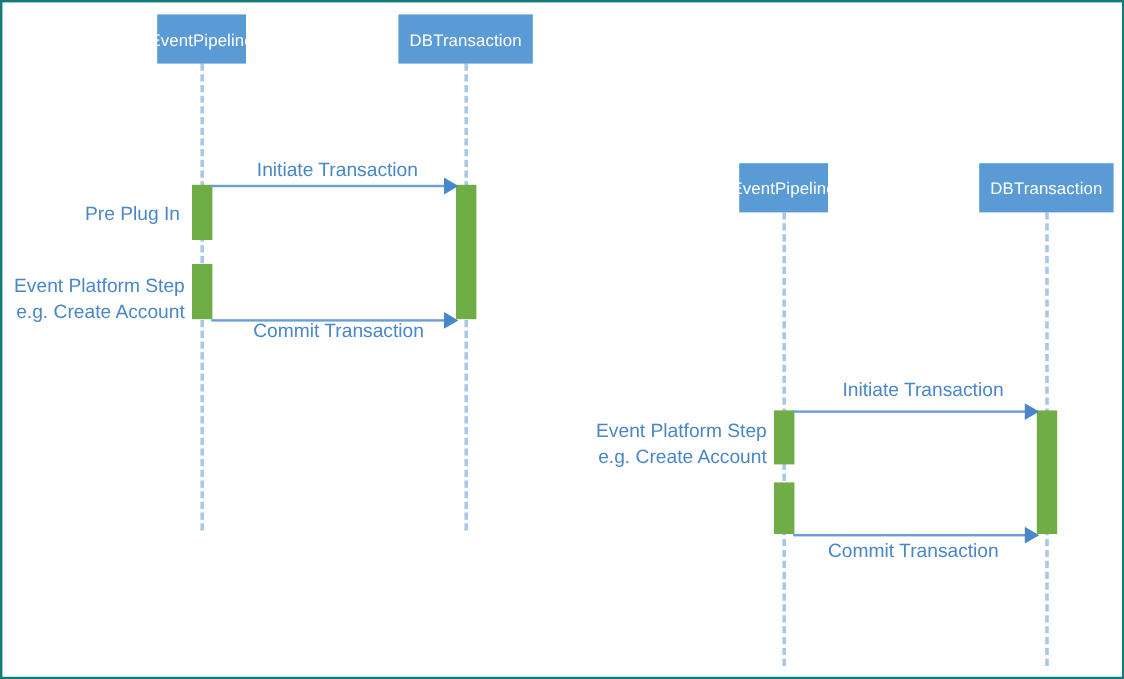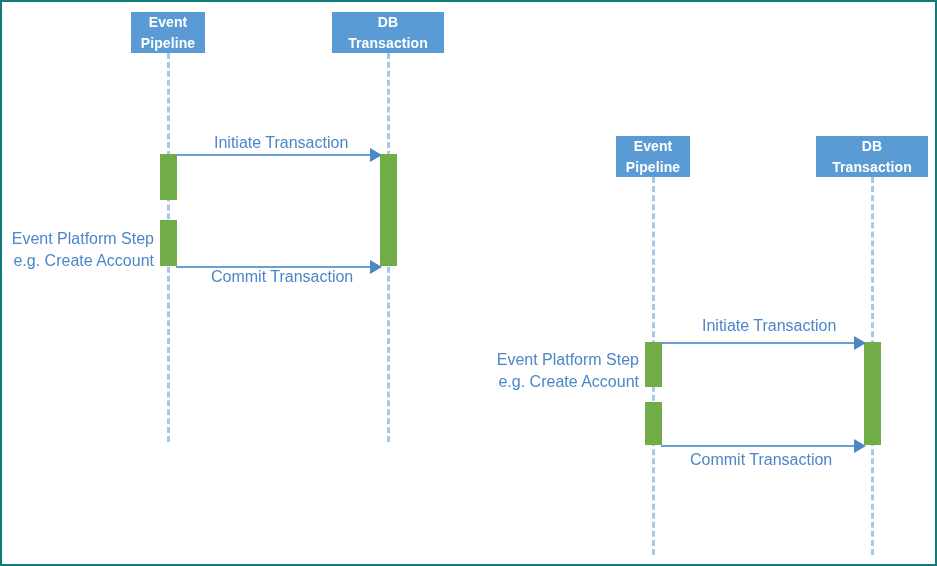--- a/index.html
+++ b/index.html
@@ -21,28 +21,28 @@
     position:absolute;
     width:0;
     border-left:3px dashed #a9c8e8;
   }
 
   
   .actor-box{
     position:absolute;
     background:#5b9bd5;
     color:#ffffff;
-    font-weight:bold;
+    font-weight:normal;
     font-size:14px;
     line-height:20px;
     text-align:center;
     display:flex;
-    flex-direction:column;
+    flex-direction:row;
     align-items:center;
-    justify-content:space-between;
+    justify-content:center;
     box-sizing:border-box;
     letter-spacing:.1px;
   }
   .actor-box .ln{display:block;white-space:nowrap;}
 
   
   .activation{
     position:absolute;
     background:#70ad47;
     width:17px;
@@ -105,20 +105,23 @@
     <div class="activation" style="left:378px;top:152px;height:112px;"></div>
 
     <div class="msg-label" style="left:212px;top:131px;">Initiate Transaction</div>
     <div class="msg-line" style="left:174px;top:152px;width:196px;"></div>
     <div class="msg-head" style="left:368px;top:146px;"></div>
 
     <div class="msg-line" style="left:174px;top:264px;width:196px;"></div>
     <div class="msg-head" style="left:368px;top:258px;"></div>
     <div class="msg-label" style="left:209px;top:265px;">Commit Transaction</div>
 
+    <div class="step-label" style="left:0px;top:166px;width:148px;">
+      <span class="ln">Pre Plug In</span>
+    </div>
     <div class="step-label" style="left:0px;top:226px;width:152px;">
       <span class="ln">Event Platform Step</span>
       <span class="ln">e.g. Create Account</span>
     </div>
   </div>
 
   <div class="diagram">
 
     <div class="lifeline" style="left:650px;top:175px;height:378px;"></div>
     <div class="lifeline" style="left:869px;top:175px;height:378px;"></div>

